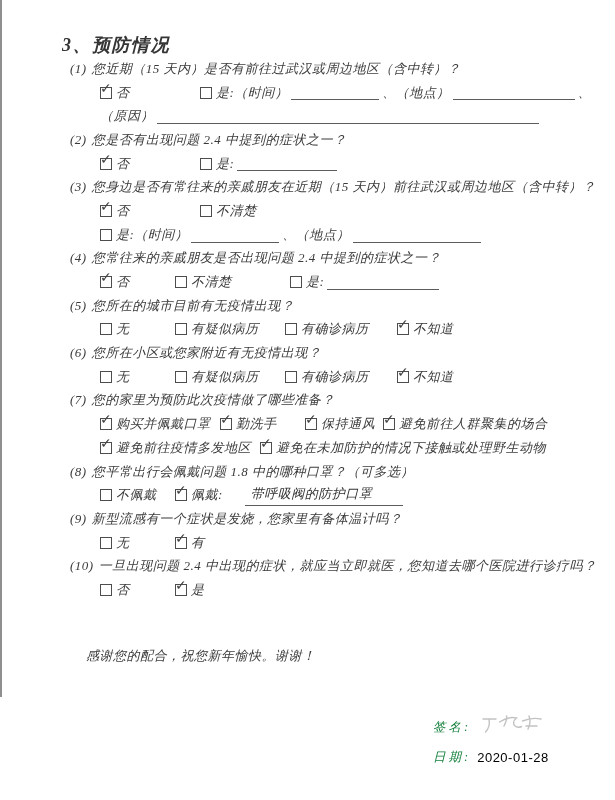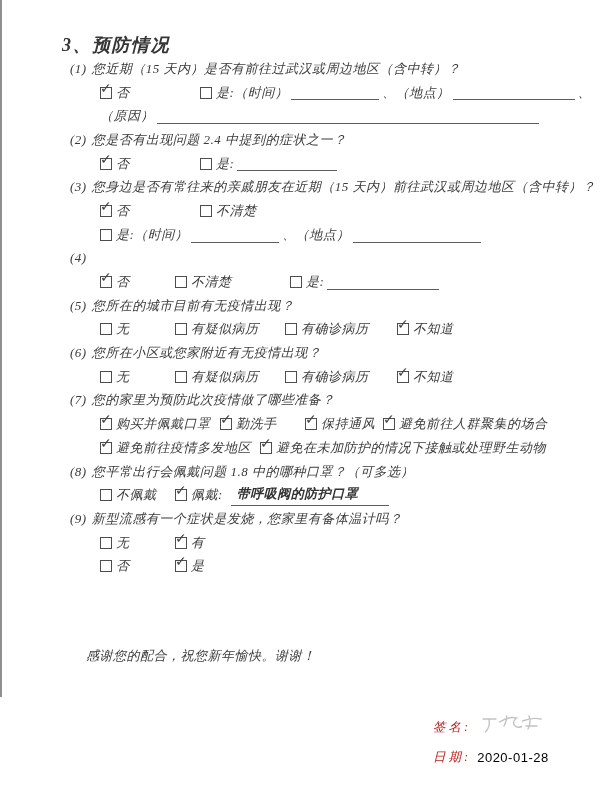--- a/index.html
+++ b/index.html
@@ -17,26 +17,26 @@
   .opt { display:inline-flex; align-items:center; flex:none; }
   .cb {
     width:10px; height:10px; border:1.5px solid #4d4d4d; display:inline-block;
     position:relative; margin-right:4px; flex:none; background:#fff;
   }
   .cb.checked::after {
     content:"\2713"; position:absolute; left:-1px; top:-6px; font-size:14px;
     font-style:normal; color:#3f3f3f; line-height:14px;
   }
   .blank { display:inline-block; height:1px; border-bottom:1.2px solid #5c5c5c; align-self:flex-end; margin:0 3px 4px 3px; flex:none; }
-  .ans { border-bottom:1.2px solid #5c5c5c; padding:1px 12px 2px 6px; margin-left:8px; color:#333;font-weight:bold; }
+  .ans { border-bottom:1.2px solid #5c5c5c; padding:1px 12px 2px 6px; margin-left:22px; color:#333; }
   .t { flex:none; }
   .thanks { position:absolute; left:86px; top:647px; font-size:13px; letter-spacing:0.5px; font-style:italic; color:#3b3b3b; }
   .sig-block { position:absolute; left:433px; top:712px; }
   .sig-row { display:flex; align-items:center; height:30px; }
-  .sig-label { font-size:12.5px; letter-spacing:3px; font-style:italic; color:#b91c1c; flex:none; }
+  .sig-label { font-size:12.5px; letter-spacing:3px; font-style:italic; color:#15803d; flex:none; }
   .date-val { font-family:"Liberation Sans", sans-serif; font-style:normal; font-size:13px; letter-spacing:0.5px; color:#000000; margin-left:6px; }
   .scribble { margin-left:6px; margin-top:-6px; }
 </style>
 </head>
 <body>
 
 <div class="scan-edge"></div>
 
 <div class="doc">
   <div class="section-title">3、预防情况</div>
@@ -103,20 +103,21 @@
             <span class="lbl">是:（时间）</span>
           </span>
           <span class="blank" style="width: 88px;"></span>
           <span class="t">、（地点）</span>
           <span class="blank" style="width: 128px;"></span>
         </div>
       </div>
       <div class="q-block">
         <div class="line q-title">
           <span class="q-num">(4)</span>
+          <span class="q-text">您常往来的亲戚朋友是否出现问题 2.4 中提到的症状之一？</span>
         </div>
         <div class="line opts">
           <span class="opt" style="min-width: 75px;">
             <span class="cb checked"></span>
             <span class="lbl">否</span>
           </span>
           <span class="opt" style="min-width: 115px;">
             <span class="cb"></span>
             <span class="lbl">不清楚</span>
           </span>
@@ -236,20 +237,24 @@
             <span class="cb"></span>
             <span class="lbl">无</span>
           </span>
           <span class="opt">
             <span class="cb checked"></span>
             <span class="lbl">有</span>
           </span>
         </div>
       </div>
       <div class="q-block">
+        <div class="line q-title">
+          <span class="q-num">(10)</span>
+          <span class="q-text">一旦出现问题 2.4 中出现的症状，就应当立即就医，您知道去哪个医院进行诊疗吗？</span>
+        </div>
         <div class="line opts">
           <span class="opt" style="min-width: 75px;">
             <span class="cb"></span>
             <span class="lbl">否</span>
           </span>
           <span class="opt">
             <span class="cb checked"></span>
             <span class="lbl">是</span>
           </span>
         </div>

